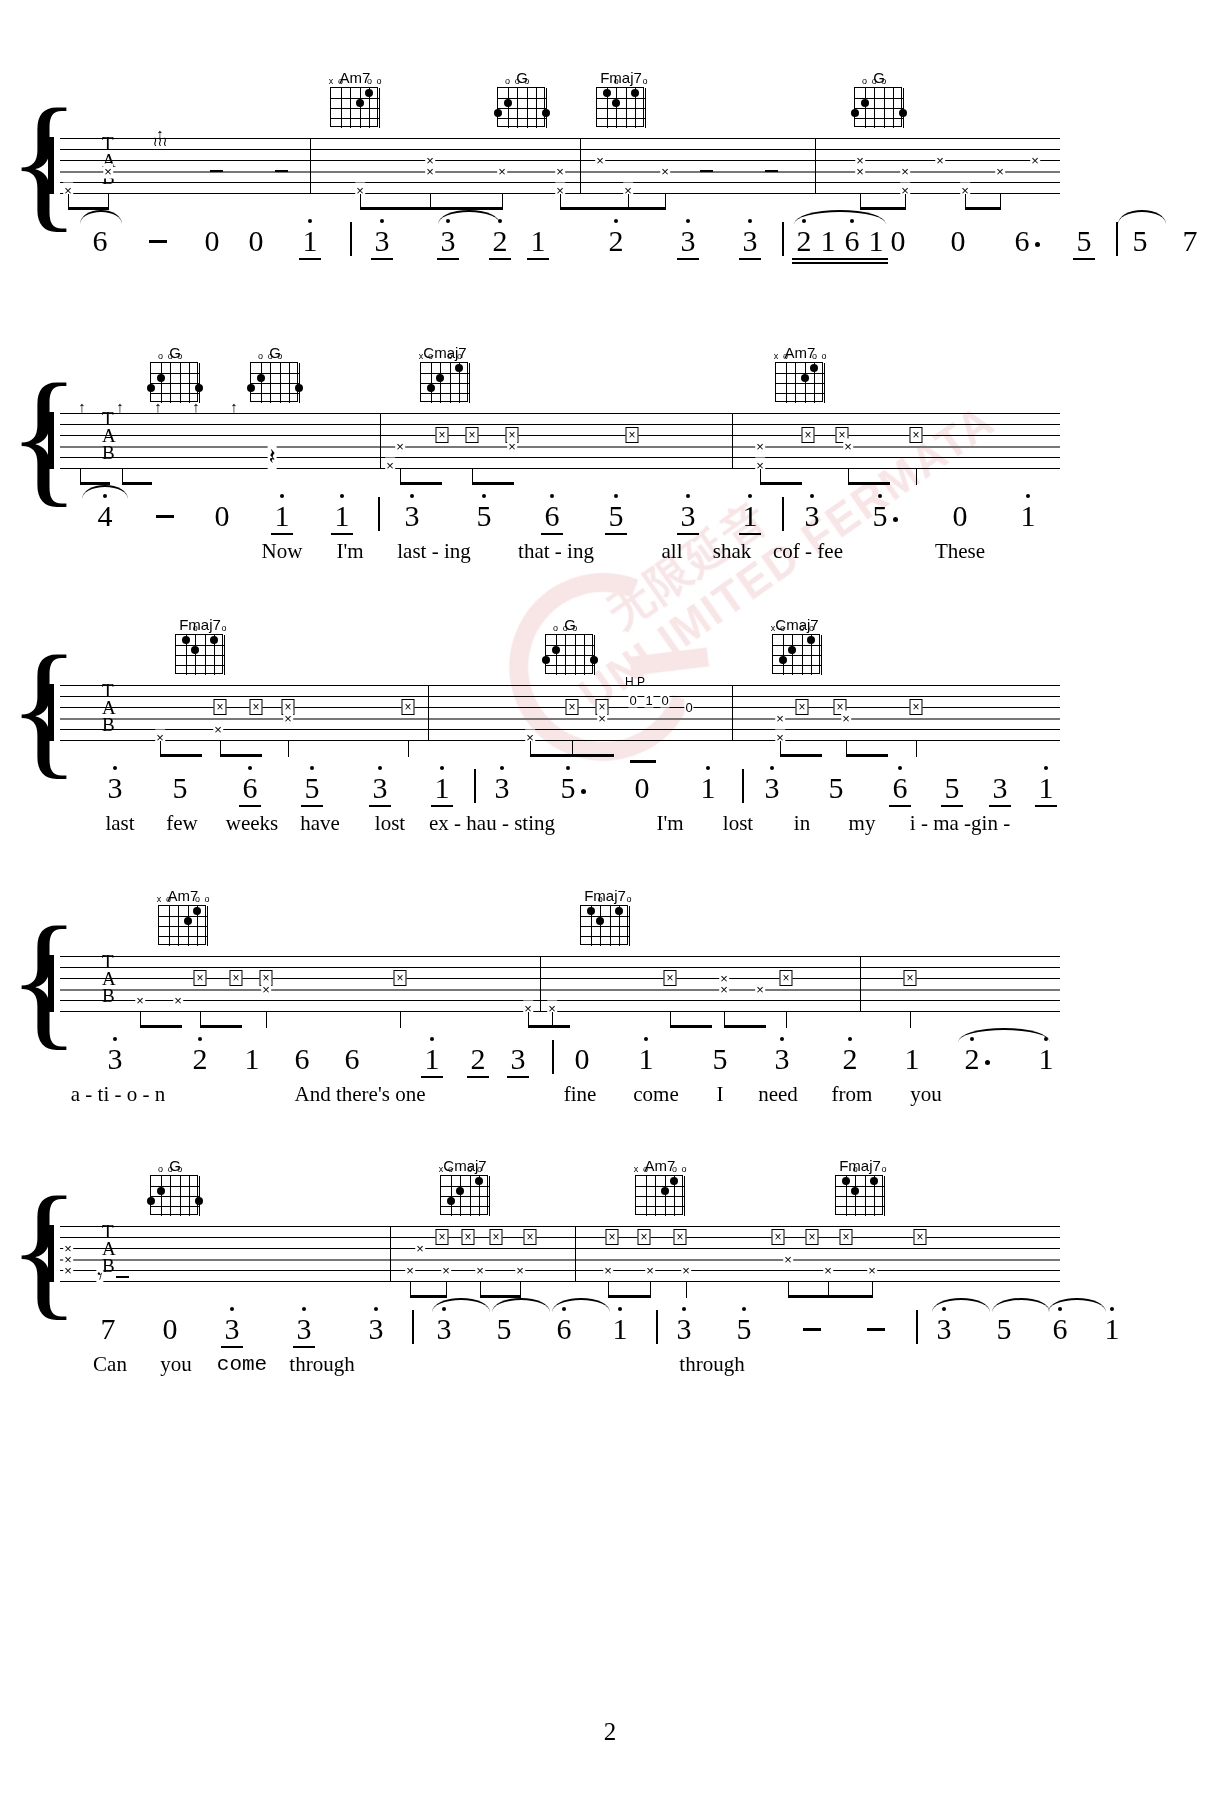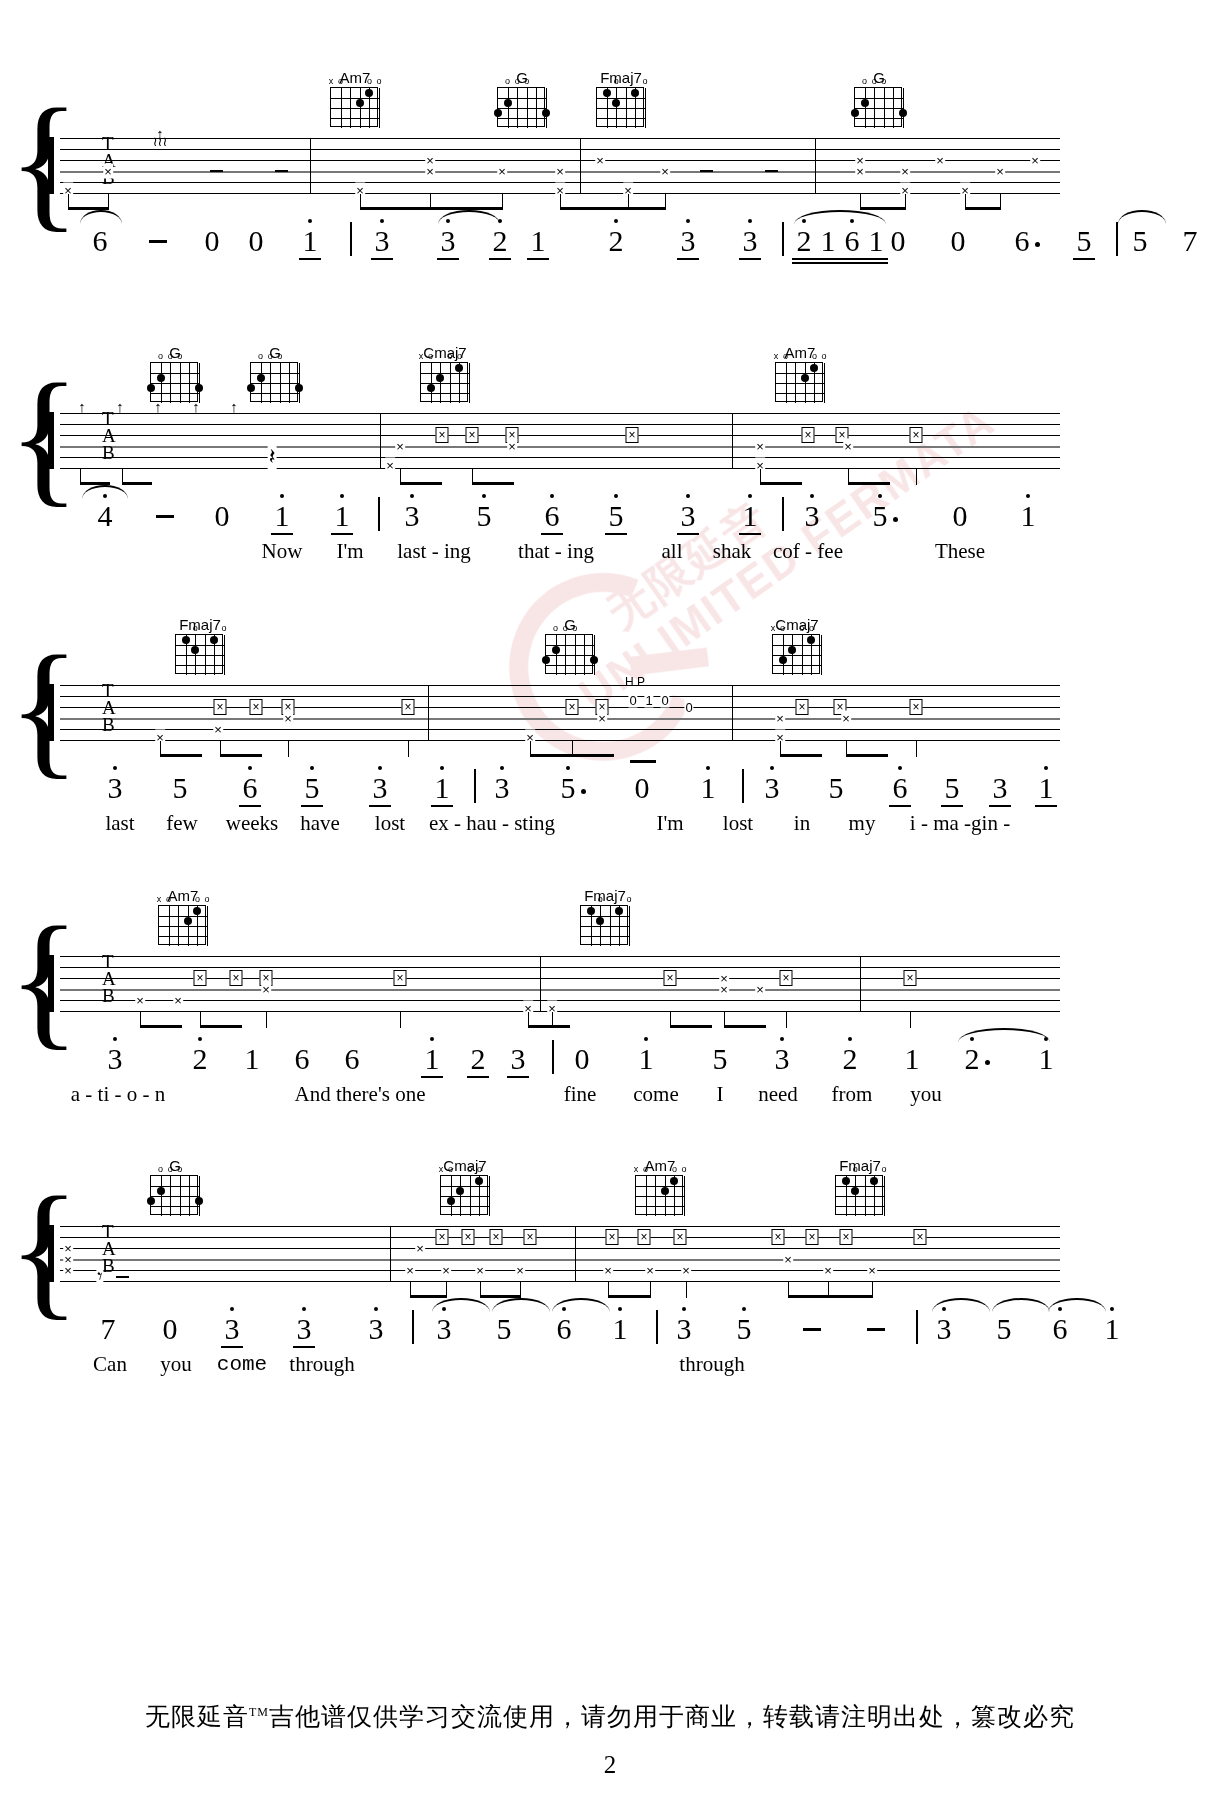--- a/index.html
+++ b/index.html
@@ -1035,19 +1035,16 @@
     <div class="lyr">
         <div class="ly" style="left:50px;top:0px;">Can</div>
         <div class="ly" style="left:116px;top:0px;">you</div>
         <div class="ly" style="left:182px;top:0px;font-family:Liberation Mono, monospace;">come</div>
         <div class="ly" style="left:262px;top:0px;">through</div>
         <div class="ly" style="left:652px;top:0px;">through</div>
       </div>
   </div>
 
   <div class="footer">
-    <div class="ftext">
-      <span><span>无限延音</span><sup>TM</sup><span>吉他谱仅供学习交流使用，请勿用于商业，转载请注明出处，篡改必究</span></span>
-    </div>
     <div class="pageno">2</div>
   </div>
 
 </div>
 
 </body></html>

